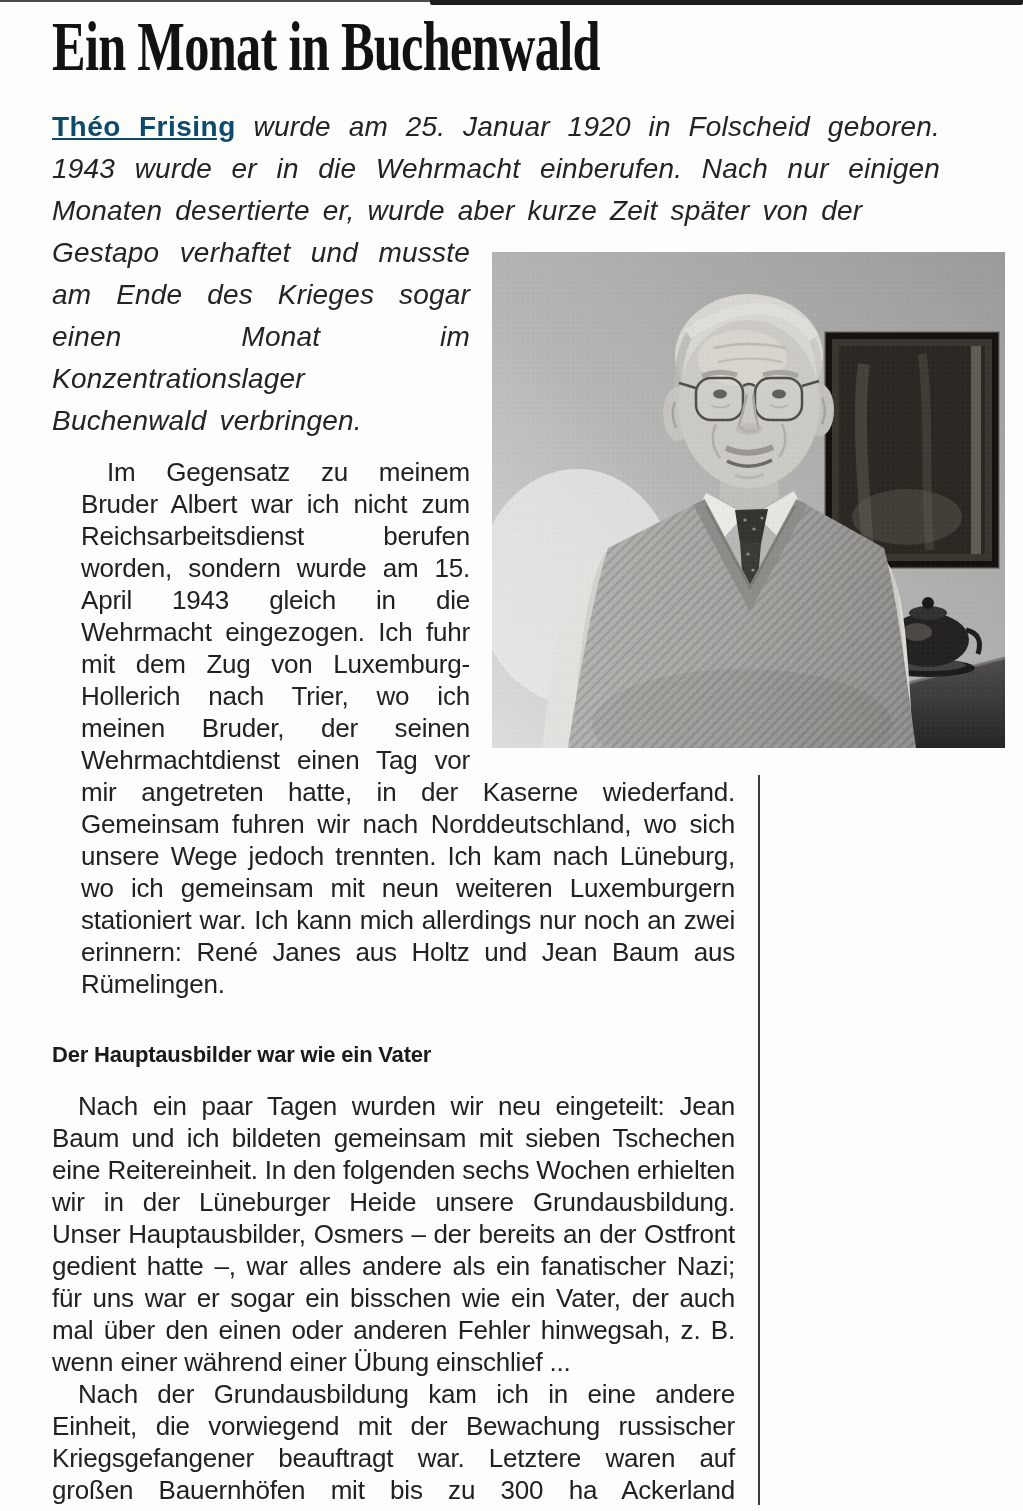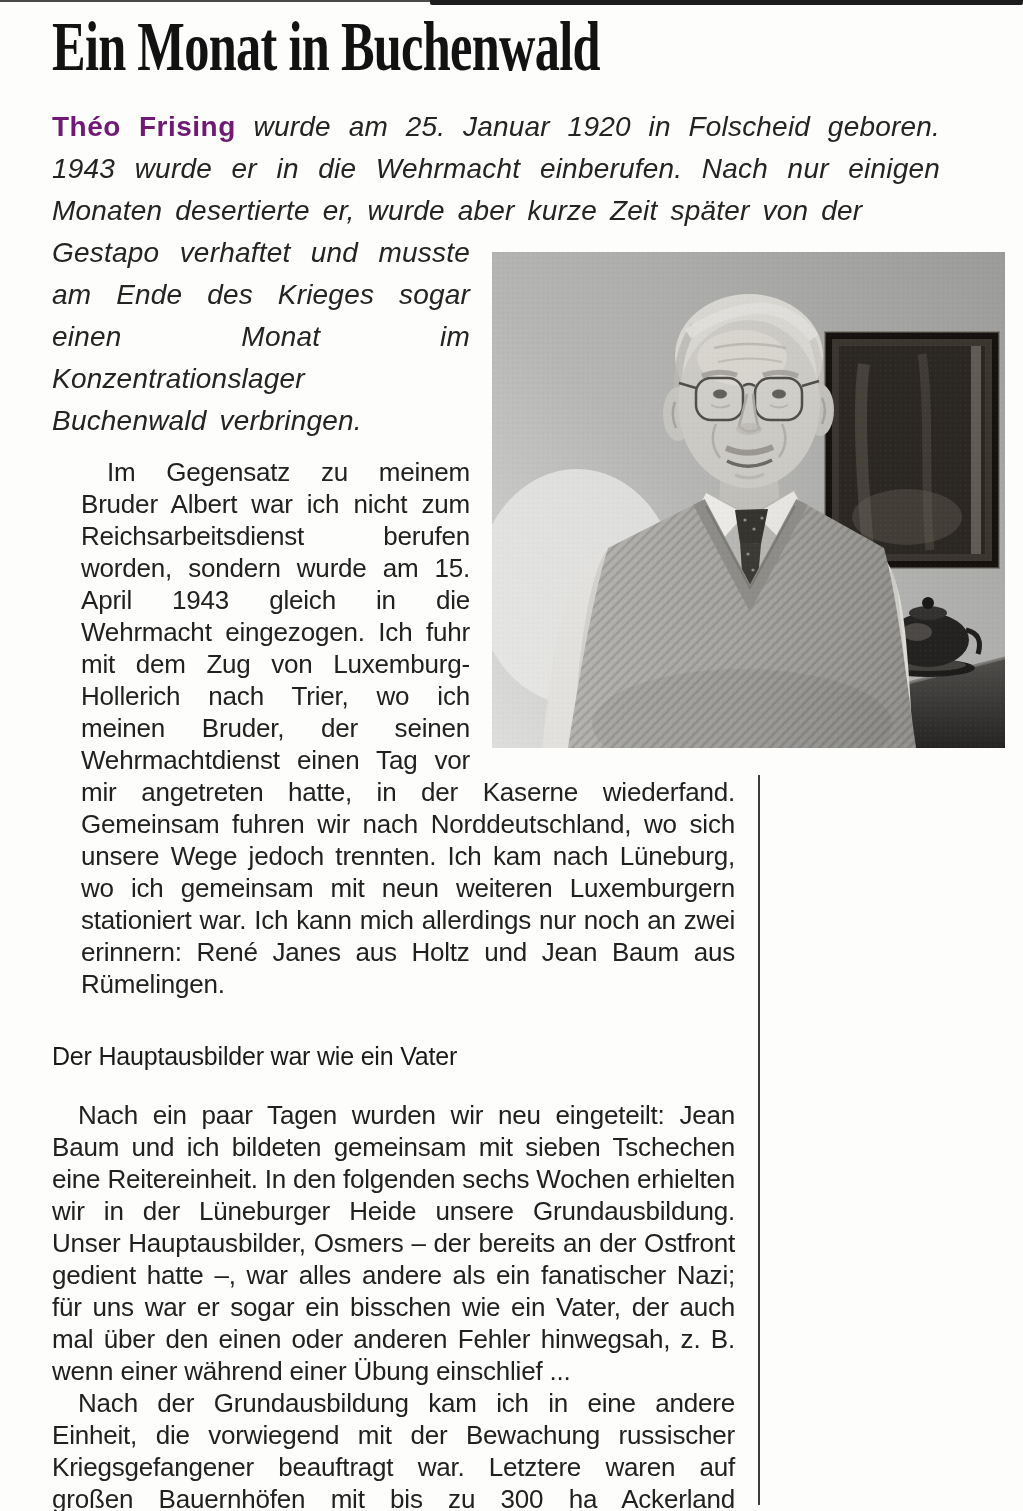--- a/index.html
+++ b/index.html
@@ -45,21 +45,22 @@
     text-align: justify;
     word-spacing: 5px;
     letter-spacing: 0.2px;
     color: #242424;
     margin: 0;
   }
   p.intro .lead-name {
     font-style: normal;
     font-weight: 700;
     letter-spacing: 0.5px;
-    color: #701a75;
+    color: #0c4a6e;
+    text-decoration: underline;
   }
   p.intro-wide { width: 888px; }
 
   .content { width: 953px; position: relative; }
 
   figure.photo-float {
     float: right;
     width: 535px; height: 516px;
     padding: 20px 0 0 22px;
     box-sizing: border-box;
@@ -74,24 +75,24 @@
     letter-spacing: -0.2px;
     padding-right: 270px;
     margin: 0;
     text-indent: 26px;
     hyphens: auto;
     color: #212121;
   }
   p.bp-first { margin-top: 14px; margin-left: 29px; }
 
   h2.subhead {
-    font-size: 25px;
-    font-weight: 400;
+    font-size: 22px;
+    font-weight: 700;
     letter-spacing: -0.2px;
-    margin: 42px 0 28px 0;
+    margin: 42px 0 22px 0;
     padding-right: 270px;
     color: #1a1a1a;
   }
 
   .vrule {
     position: absolute;
     left: 758px; top: 775px;
     width: 2px; height: 730px;
     background: #3c3c3c;
   }

